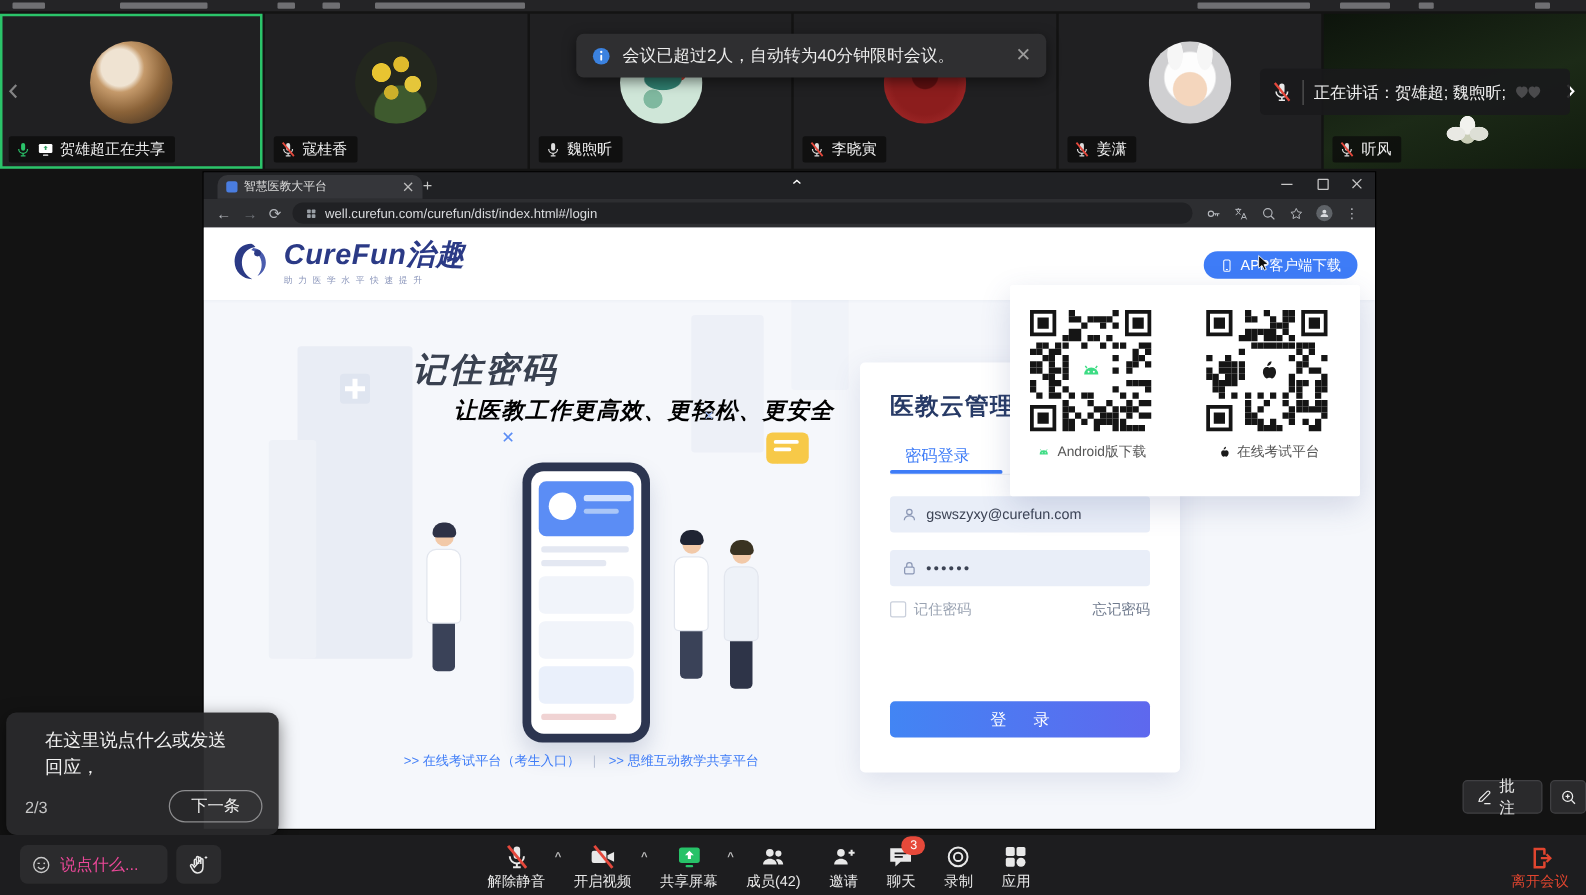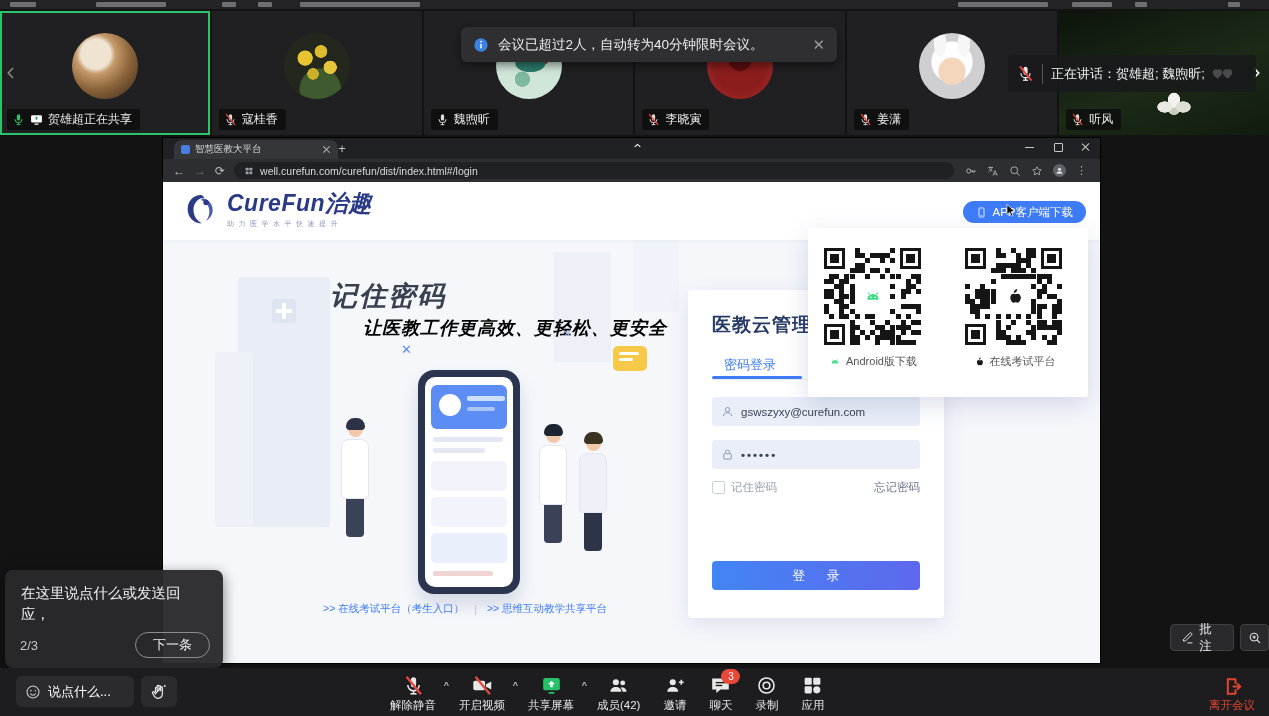--- a/index.html
+++ b/index.html
@@ -168,31 +168,31 @@
   .qricon svg{width:21px;height:21px;}
   .qrlabel{position:absolute;top:126px;width:140px;display:flex;align-items:center;justify-content:center;gap:5px;
            font-size:11px;color:#555;}
   .qrlabel svg{width:12px;height:12px;}
   
   .flinks{position:absolute;left:160px;top:420px;font-size:10.5px;color:#3e7cf7;display:flex;gap:10px;align-items:center;z-index:2;}
   .flinks .sep{color:#b9c2d4;}
   .flinks span{cursor:pointer;}
   
   .chattip{position:absolute;left:5px;top:570px;width:218px;height:98px;z-index:8;background:rgba(42,42,44,.96);
-           border-radius:8px;padding:13px 16px;box-sizing:border-box;box-shadow:0 4px 14px rgba(0,0,0,.5);}
+           border-radius:8px;padding:13px 31px;box-sizing:border-box;box-shadow:0 4px 14px rgba(0,0,0,.5);}
   .chattip .l{font-size:14.5px;color:#f1f1f1;line-height:1.45;}
   .ctrow{position:absolute;left:15px;right:13px;bottom:10px;display:flex;align-items:center;justify-content:space-between;}
   .ctcount{font-size:13px;color:#c7c7c7;}
   .ctnext{border:1px solid #8d8d8f;border-radius:14px;padding:3px 17px;font-size:13px;color:#efefef;cursor:pointer;}
   
   .toolbar{position:absolute;left:0;right:0;bottom:0;height:48px;background:#1d1d1f;z-index:9;}
   .sayinput{position:absolute;left:16px;top:8px;width:118px;height:31px;background:#2b2b2d;border-radius:6px;
             display:flex;align-items:center;gap:7px;padding:0 9px;box-sizing:border-box;cursor:text;}
   .sayinput svg{width:16px;height:16px;color:#c9c9c9;flex:none;}
-  .sayinput span{font-size:13px;color:#ffffff;white-space:nowrap;}
+  .sayinput span{font-size:13px;color:#ec4899;white-space:nowrap;}
   .handbtn{position:absolute;left:141px;top:8px;width:36px;height:31px;background:#2b2b2d;border-radius:6px;
            display:flex;align-items:center;justify-content:center;color:#e8e8e8;cursor:pointer;}
   .handbtn svg{width:18px;height:18px;}
   .tbcenter{position:absolute;left:390px;bottom:3px;display:flex;align-items:flex-end;gap:23px;}
   .tbbtn{display:flex;flex-direction:column;align-items:center;gap:2px;color:#e8e8e8;cursor:pointer;position:relative;}
   .tbbtn svg.big{width:21px;height:21px;}
   .tbbtn .lbl{font-size:11.5px;white-space:nowrap;}
   .chev{position:absolute;right:-13px;top:5px;color:#bdbdbd;font-size:9px;font-weight:bold;cursor:pointer;}
   .badge{position:absolute;top:-6px;right:-8px;min-width:15px;height:15px;border-radius:8px;background:#e6493a;
          color:#fff;font-size:10px;display:flex;align-items:center;justify-content:center;padding:0 2px;}

